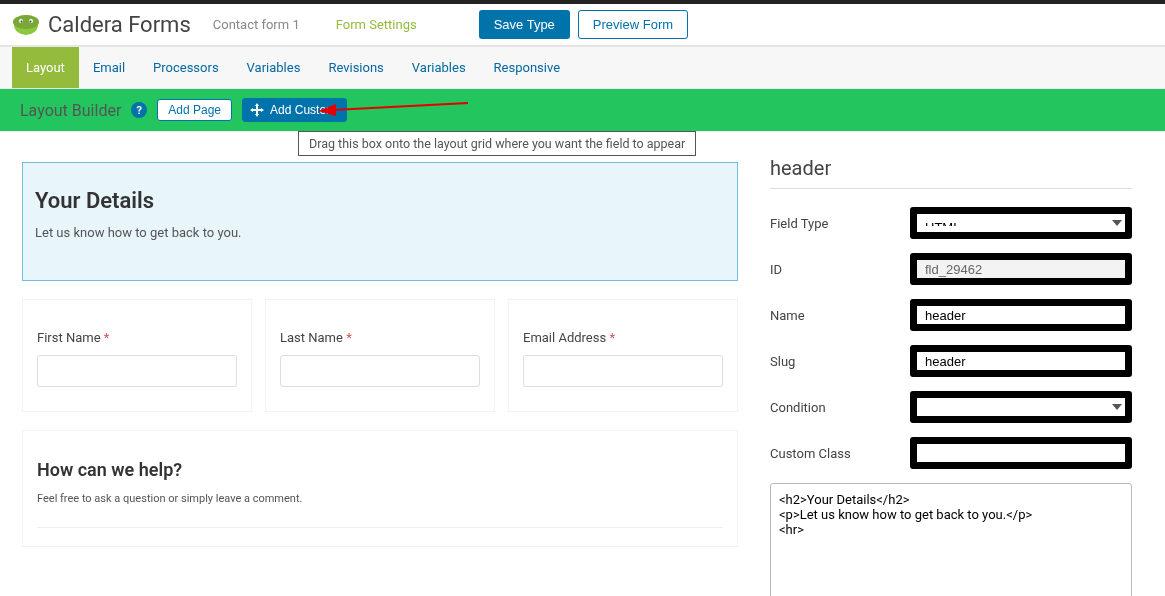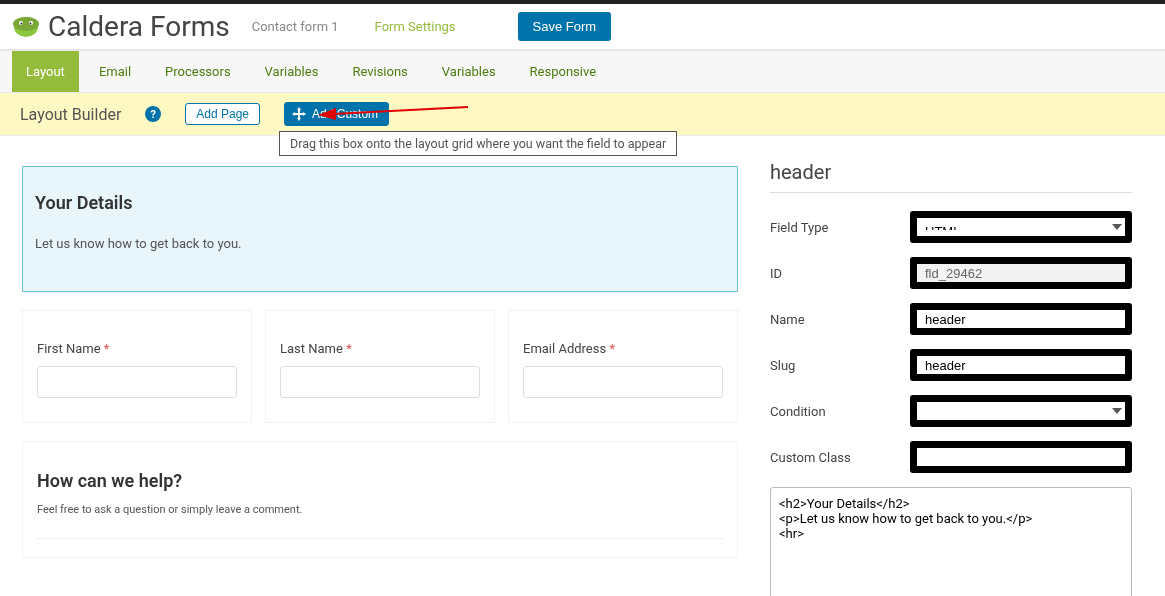--- a/index.html
+++ b/index.html
@@ -1,41 +1,41 @@
 <!DOCTYPE html>
 <html><head>
   <meta charset="utf-8">
   <style>
     * { box-sizing: border-box; margin: 0; padding: 0; }
     body { font-family: -apple-system, BlinkMacSystemFont, "Segoe UI", Roboto, sans-serif; font-size: 13px; color: #333; background: #fff; }
     .topbar-black { height: 4px; background: #222; }
     .header { display: flex; align-items: center; padding: 6px 12px; border-bottom: 1px solid #e5e5e5; background: #fff; gap: 8px; }
     .logo { width: 28px; height: 28px; display: inline-flex; align-items: center; justify-content: center; }
-    .brand { font-size: 28px; color: #444; font-weight: 400; }
+    .brand { font-size: 22px; color: #444; font-weight: 400; }
     .tab-item { padding: 6px 14px; color: #888; font-size: 13px; }
     .tab-item.active { color: #94bb3b; }
     .btn { border-radius: 3px; padding: 6px 14px; font-size: 13px; cursor: pointer; border: 1px solid transparent; }
     .btn-primary { background: #0073aa; color: #fff; }
     .btn-outline { border: 1px solid #0073aa; color: #0073aa; background: #fff; }
-    .tabs-row { background: #f7f7f7; border-top: 1px solid #e8e8e8; border-bottom: 1px solid #e8e8e8; padding: 0 12px; display: flex; gap: 6px; }
-    .tabs-row .tab { padding: 13px 14px; font-size: 13px; color: #4d7c0f; }
+    .tabs-row { background: #f7f7f7; border-top: 1px solid #e8e8e8; border-bottom: 1px solid #e8e8e8; padding: 0 12px; display: flex; gap: 0; }
+    .tabs-row .tab { padding: 13px 14px; font-size: 13px; color: #0369a1; }
     .tabs-row .tab.selected { background: #94bb3b; color: #fff; }
-    .builder-bar { display: flex; align-items: center; padding: 9px 20px; gap: 24px; background: #fef9c3; border-bottom: 1px solid #eee; }
+    .builder-bar { display: flex; align-items: center; padding: 9px 20px; gap: 10px; background: #22c55e; border-bottom: 1px solid #eee; }
     .builder-title { font-size: 16px; color: #555; font-weight: 400; }
     .help-icon { width: 16px; height: 16px; background: #0073aa; color: #fff; border-radius: 50%; display: inline-flex; align-items: center; justify-content: center; font-size: 11px; font-weight: bold; }
     .btn-sm { border: 1px solid #0073aa; color: #0073aa; background: #fff; padding: 3px 10px; border-radius: 3px; font-size: 12px; cursor: pointer; }
     .btn-add { background: #0073aa; color: #fff; border: 1px solid #0073aa; display: inline-flex; align-items: center; gap: 5px; padding: 3px 10px 3px 6px; border-radius: 3px; font-size: 12px; cursor: pointer; }
     .move-icon { width: 16px; height: 16px; display: inline-flex; align-items: center; justify-content: center; }
     .arrow-svg { position: absolute; pointer-events: none; }
-    .tooltip-box { position: absolute; left: 279px; top: 131px; background: #fff; border: 1px solid #555; padding: 4px 10px; font-size: 12.5px; color: #555; }
+    .tooltip-box { position: absolute; left: 298px; top: 131px; background: #fff; border: 1px solid #555; padding: 4px 10px; font-size: 12.5px; color: #555; }
     .main-wrap { display: flex; padding: 0; }
     .left-col { flex: 1; padding: 30px 22px 20px 22px; max-width: 760px; }
     .card { background: #fff; margin-bottom: 18px; }
     .card-sel { border: 1px solid #6fc0de; background: #e8f5fb; padding: 25px 12px 40px 12px; }
-    .card-sel h2 { font-size: 18px; color: #333; font-weight: 600; margin-bottom: 23px; }
+    .card-sel h2 { font-size: 22px; color: #333; font-weight: 600; margin-bottom: 12px; }
     .card-sel p { font-size: 13px; color: #555; }
     .row3 { display: flex; gap: 13px; }
     .col3 { flex: 1; background: #fff; border: 1px solid #f2f2f2; padding: 30px 14px 24px 14px; }
     .field-label { font-size: 13px; color: #444; margin-bottom: 10px; display: block; }
     .req { color: #d9534f; }
     .field-input { width: 100%; border: 1px solid #ddd; border-radius: 3px; padding: 6px; font-size: 13px; height: 32px; }
     .section2 { background: #fff; border: 1px solid #f2f2f2; padding: 28px 14px 18px 14px; margin-top: 18px; }
     .section2 h2 { font-size: 18px; font-weight: 600; margin-bottom: 12px; }
     .section2 p { font-size: 11px; color: #555; margin-bottom: 22px; }
     .section2 hr { border: none; border-top: 1px solid #eee; }
@@ -64,21 +64,22 @@
         <ellipse cx="14" cy="11" rx="13" ry="7" fill="#79a836"></ellipse>
         <circle cx="9" cy="10" r="2" fill="#fff"></circle>
         <circle cx="19" cy="10" r="2" fill="#fff"></circle>
         <circle cx="9.5" cy="10.5" r="1" fill="#333"></circle>
         <circle cx="18.5" cy="10.5" r="1" fill="#333"></circle>
       </svg>
   </span>
   <span class="brand">Caldera Forms</span>
   <span class="tab-item">Contact form 1</span>
   <span class="tab-item active">Form Settings</span>
-  <button class="btn btn-primary" style="margin-left:40px">Save Form</button>
+  <button class="btn btn-primary" style="margin-left:40px">Save Type</button>
+  <button class="btn btn-outline">Preview Form</button>
 </div>
 
 <div class="tabs-row">
   <div class="tab selected">Layout</div>
   <div class="tab">Email</div>
   <div class="tab">Processors</div>
   <div class="tab">Variables</div>
   <div class="tab">Revisions</div>
   <div class="tab">Variables</div>
   <div class="tab">Responsive</div>

